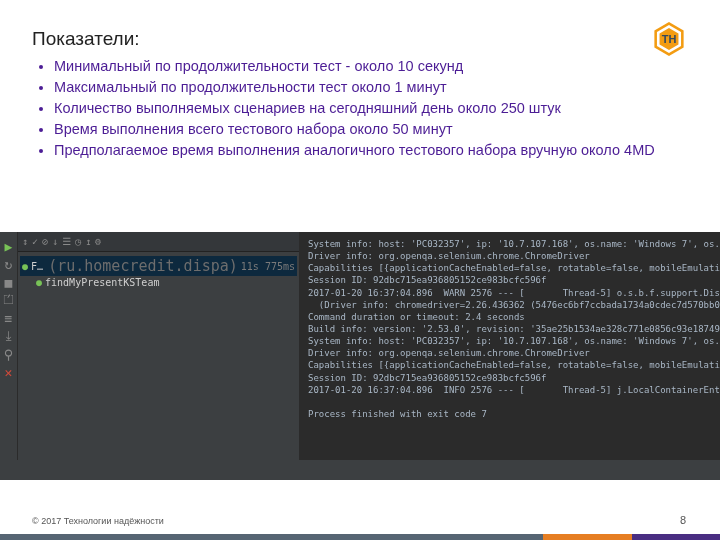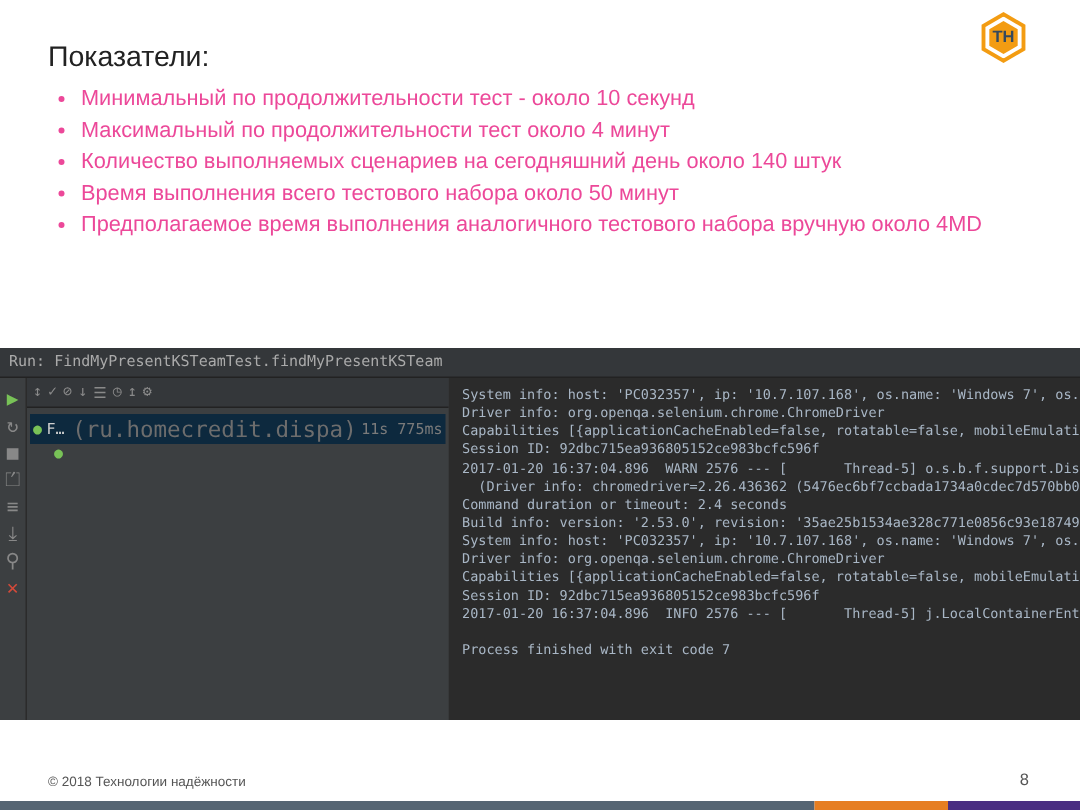--- a/index.html
+++ b/index.html
@@ -1,24 +1,24 @@
 <!DOCTYPE html>
 <html><head>
 <meta charset="utf-8">
 <style>
   * { margin:0; padding:0; box-sizing:border-box; }
   html, body { width:720px; height:540px; background:#fff; font-family:Arial,Helvetica,sans-serif; color:#333; overflow:hidden; position:relative; }
   .slide { width:100%; height:100%; position:relative; padding:28px 32px 0 32px; }
-  .logo { position:absolute; top:8px; right:34px; width:34px; height:34px; }
+  .logo { position:absolute; top:22px; right:34px; width:34px; height:34px; }
   .hex1 { position:absolute; width:34px; height:34px; background:#f39c12; clip-path:polygon(50% 0%,93% 25%,93% 75%,50% 100%,7% 75%,7% 25%); }
   .hex2 { position:absolute; left:3px; top:3px; width:28px; height:28px; background:#fff; clip-path:polygon(50% 0%,93% 25%,93% 75%,50% 100%,7% 75%,7% 25%); }
   .hex3 { position:absolute; left:6px; top:6px; width:22px; height:22px; background:#f39c12; clip-path:polygon(50% 0%,93% 25%,93% 75%,50% 100%,7% 75%,7% 25%); }
   .hexT { position:absolute; left:6px; top:6px; width:22px; height:22px; display:flex; align-items:center; justify-content:center; font-weight:bold; font-size:11px; color:#34495e; }
   h1 { font-size:19px; font-weight:400; color:#222; margin-bottom:6px; }
-  ul.bul { list-style:disc; padding-left:22px; font-size:14.5px; line-height:1.45; color:#ec4899; }
+  ul.bul { list-style:disc; padding-left:22px; font-size:14.5px; line-height:1.45; color:#4c1d95; }
   .ide { position:absolute; left:0; top:232px; width:720px; height:248px; background:#3c3f41; font-family:Consolas,Menlo,monospace; font-size:9.5px; color:#bbb; overflow:hidden; }
   .ide-top { height:20px; background:#34373a; border-bottom:1px solid #222; display:flex; align-items:center; padding:0 6px; gap:6px; }
   .ide-top .lbl { color:#aaa; font-size:10px; }
   .ide-body { display:flex; height:228px; }
   .gut { width:18px; background:#3c3f41; border-right:1px solid #2b2b2b; display:flex; flex-direction:column; align-items:center; gap:6px; padding-top:8px; }
   .gut span { width:12px; height:12px; display:flex; align-items:center; justify-content:center; font-size:13px; }
   .gut .play { color:#78c257; }
   .gut .cg { color:#888; }
   .gut .r { color:#d34a3a; }
   .mid { display:flex; flex-direction:column; width:282px; border-right:1px solid #2b2b2b; }
@@ -49,31 +49,27 @@
   <div class="logo">
     <div class="hex1"></div>
       <div class="hex2"></div>
       <div class="hex3"></div>
     <div class="hexT">TH</div>
   </div>
 
   <h1>Показатели:</h1>
   <ul class="bul">
     <li>Минимальный по продолжительности тест - около 10 секунд</li>
-    <li>Максимальный по продолжительности тест около 4 минут</li>
-    <li>Количество выполняемых сценариев на сегодняшний день около 140 штук</li>
+    <li>Максимальный по продолжительности тест около 1 минут</li>
+    <li>Количество выполняемых сценариев на сегодняшний день около 250 штук</li>
     <li>Время выполнения всего тестового набора около 50 минут</li>
     <li>Предполагаемое время выполнения аналогичного тестового набора вручную около 4MD</li>
   </ul>
 
   <div class="ide">
-    <div class="ide-top">
-      <span class="lbl">Run:</span>
-      <span class="lbl">FindMyPresentKSTeamTest.findMyPresentKSTeam</span>
-    </div>
     <div class="ide-body">
       <div class="gut">
         <span class="play">▶</span>
         <span class="cg">↻</span>
         <span class="cg">■</span>
         <span class="cg">⏍</span>
         <span class="cg">≡</span>
         <span class="cg">⤓</span>
         <span class="cg">⚲</span>
         <span class="r">✕</span>
@@ -93,20 +89,21 @@
         </div>
         <div class="tree">
           <div class="tr sel">
             <span class="ok">●</span>
             <span class="tn">FindMyPresentKSTeamTest</span>
             <span class="tg">(ru.homecredit.dispa)</span>
             <span class="tt">11s 775ms</span>
           </div>
           <div class="tr" style="padding-left:16px;">
             <span class="ok">●</span>
+            <span class="tn">findMyPresentKSTeam</span>
           </div>
         </div>
       </div>
       <div class="con"><span>System info: host: 'PC032357', ip: '10.7.107.168', os.name: 'Windows 7', os.arch: 'amd6</span>
 <span>Driver info: org.openqa.selenium.chrome.ChromeDriver</span>
 <span>Capabilities [{applicationCacheEnabled=false, rotatable=false, mobileEmulationEnabled=f</span>
 <span>Session ID: 92dbc715ea936805152ce983bcfc596f</span>
 <span>2017-01-20 16:37:04.896  WARN 2576 --- [       Thread-5] o.s.b.f.support.DisposableBean</span>
 <span>  (Driver info: chromedriver=2.26.436362 (5476ec6bf7ccbada1734a0cdec7d570bb042aa30),pla</span>
 <span>Command duration or timeout: 2.4 seconds</span>
@@ -115,21 +112,21 @@
 <span>Driver info: org.openqa.selenium.chrome.ChromeDriver</span>
 <span>Capabilities [{applicationCacheEnabled=false, rotatable=false, mobileEmulationEnabled=f</span>
 <span>Session ID: 92dbc715ea936805152ce983bcfc596f</span>
 <span>2017-01-20 16:37:04.896  INFO 2576 --- [       Thread-5] j.LocalContainerEntityManagerF</span>
 <span></span>
 <span>Process finished with exit code 7</span></div>
     </div>
   </div>
 
   <div class="footer">
-    <div class="foot-txt">© 2018 Технологии надёжности</div>
+    <div class="foot-txt">© 2017 Технологии надёжности</div>
     <div class="pagenum">8</div>
     <div class="bar">
       <div class="b1"></div>
         <div class="b2"></div>
         <div class="b3"></div>
     </div>
   </div>
 </div>
 
 </body></html>

